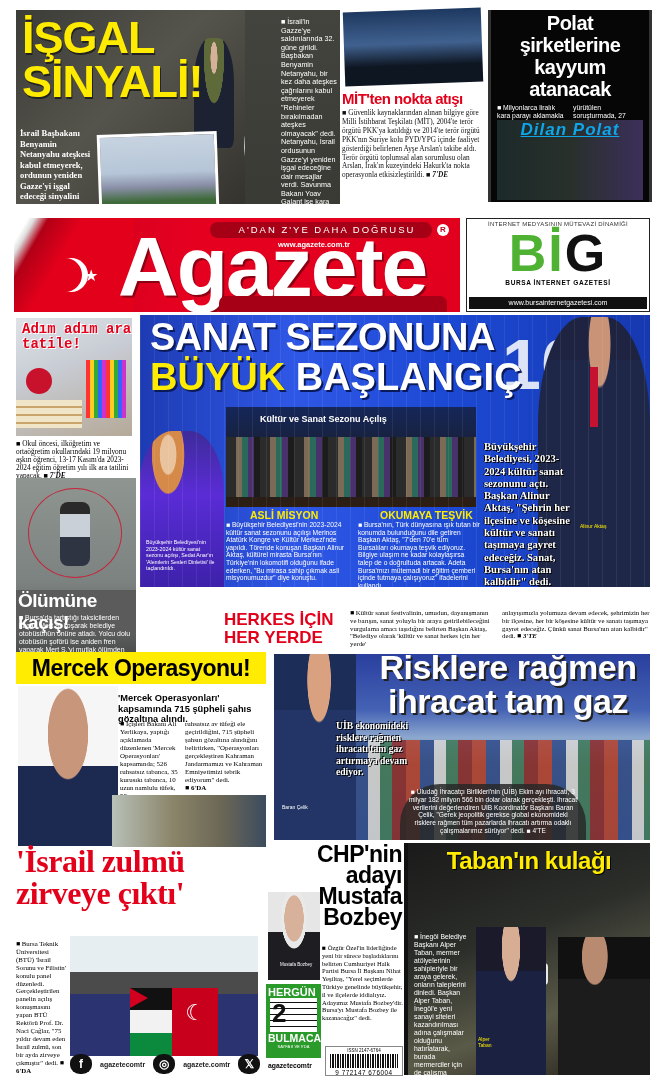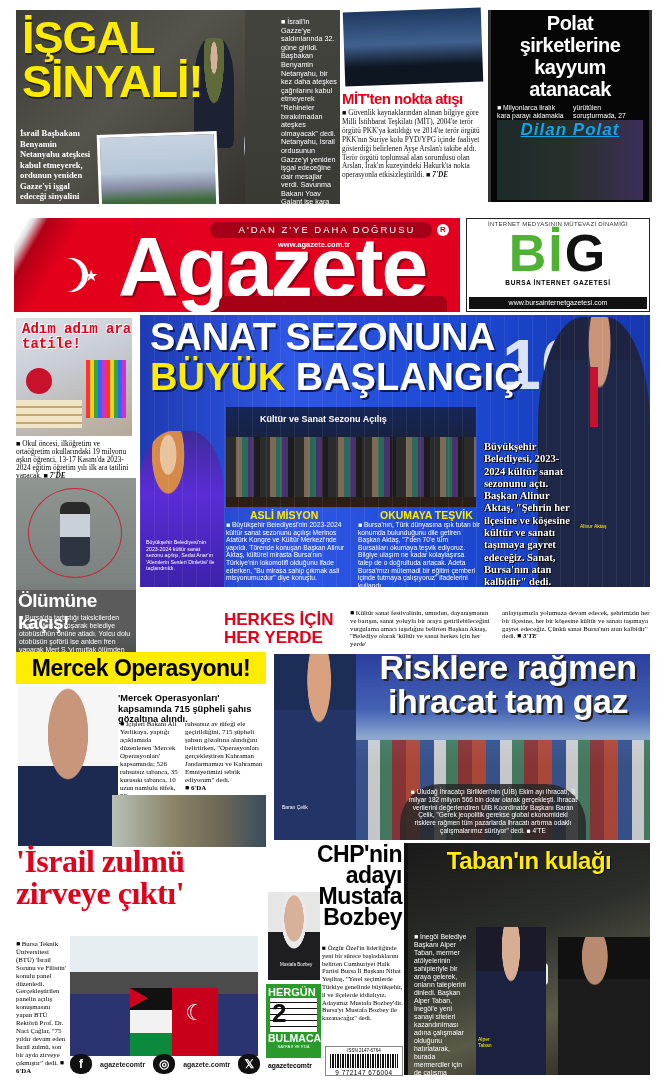--- a/index.html
+++ b/index.html
@@ -245,20 +245,21 @@
 <div id="mercek-col2" class="abs"><span>ruhsatsız av tüfeği ele geçirildiğini, 715 şüpheli şahsın gözaltına alındığını belirtirken, "Operasyonları gerçekleştiren Kahraman Jandarmamızı ve Kahraman Emniyetimizi tebrik ediyorum" dedi.</span><br><b>■ <span>6'DA</span></b></div>
 <div id="mercek-ops" class="abs"></div>
 
 <div id="ihracat" class="abs">
   <div class="containers"></div>
   <div class="person"></div>
   <div class="title">
     <div>Risklere rağmen</div>
     <div>ihracat tam gaz</div>
   </div>
+  <div class="quote">UİB ekonomideki risklere rağmen ihracatı tam gaz artırmaya devam ediyor.</div>
   <div class="name-cap">Baran Çelik</div>
   <div class="textbox"><span class="sq">Uludağ İhracatçı Birlikleri'nin (UİB) Ekim ayı ihracatı, 3 milyar 182 milyon 566 bin dolar olarak gerçekleşti. İhracat verilerini değerlendiren UİB Koordinatör Başkanı Baran Çelik, "Gerek jeopolitik gerekse global ekonomideki risklere rağmen tüm pazarlarda ihracatı artırma odaklı çalışmalarımız sürüyor" dedi.</span> ■ <span>4'TE</span></div>
 </div>
 
 <div id="israil-title" class="abs">'İsrail zulmü zirveye çıktı'</div>
 <div id="israil-text" class="abs"><span class="sq">Bursa Teknik Üniversitesi (BTÜ) 'İsrail Sorunu ve Filistin' konulu panel düzenledi. Gerçekleştirilen panelin açılış konuşmasını yapan BTÜ Rektörü Prof. Dr. Naci Çağlar, "75 yıldır devam eden İsrail zulmü, son bir ayda zirveye çıkmıştır" dedi.</span> <b>■ <span>6'DA</span></b></div>
 <div id="israil-photo" class="abs">
   <div class="pflag"></div>
   <div class="tflag">☾</div>
 </div>

